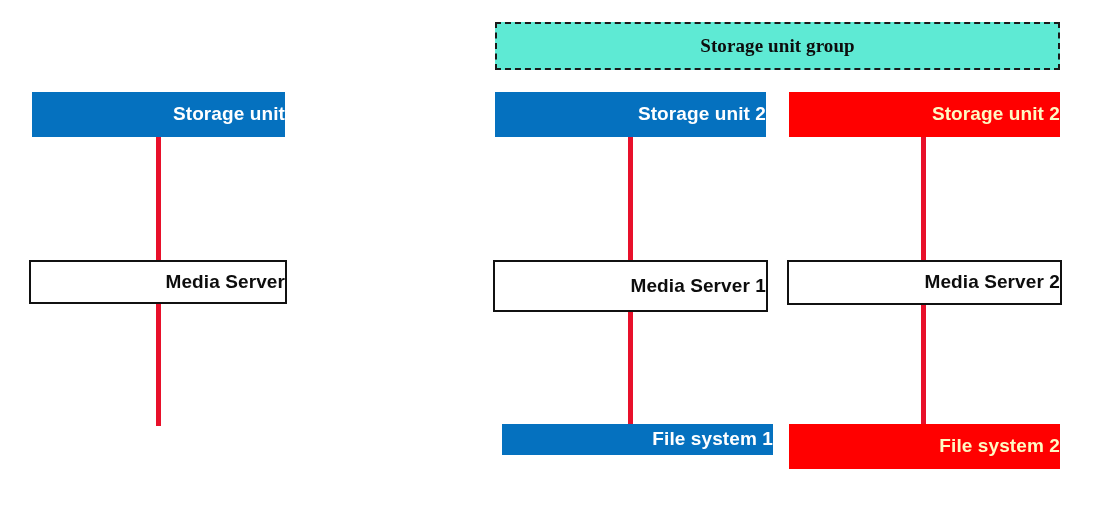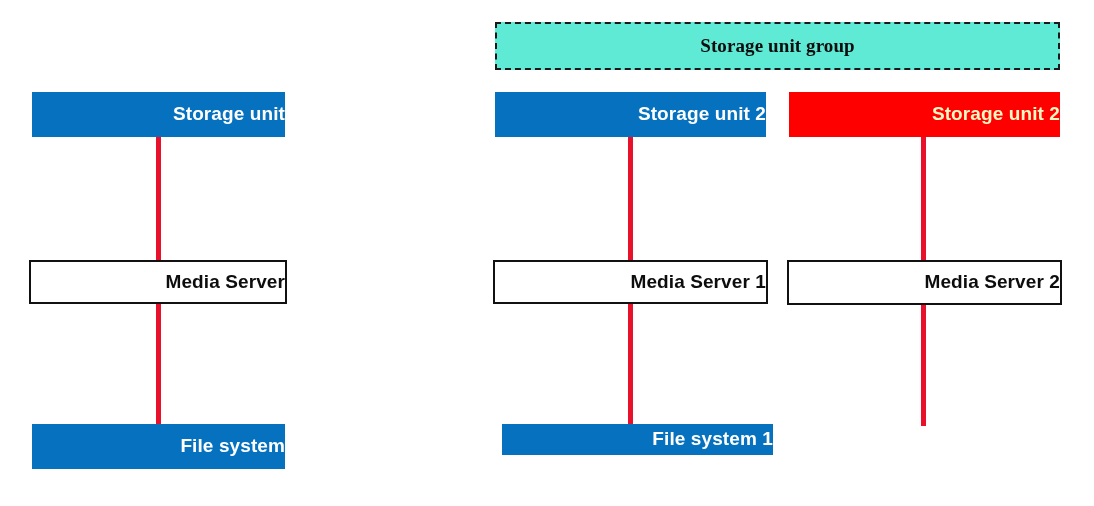--- a/index.html
+++ b/index.html
@@ -107,54 +107,54 @@
     <div class="connector" style="left:156px; top:302px; width:5px; height:124px;"></div>
 
     <div class="node box-blue" style="left:32px; top:92px; width:253px; height:45px;">
       <span class="node-label">Storage unit</span>
     </div>
 
     <div class="node box-white" style="left:29px; top:260px; width:258px; height:44px;padding-left:36px;">
       <span class="node-label">Media Server</span>
     </div>
 
-    <div class="node box-blue" style="left:32px; top:424px; width:253px; height:45px;">
-      <span class="node-label">File system</span>
-    </div>
 
   </div>
 
   <div class="diagram-panel">
 
     <div class="group-header" style="left:495px; top:22px; width:565px; height:48px;">
       <span class="node-label">Storage unit group</span>
     </div>
 
     <div class="connector" style="left:628px; top:137px; width:5px; height:124px;"></div>
     <div class="connector" style="left:628px; top:302px; width:5px; height:124px;"></div>
 
     <div class="connector" style="left:921px; top:137px; width:5px; height:124px;"></div>
     <div class="connector" style="left:921px; top:302px; width:5px; height:124px;"></div>
 
     <div class="node box-blue" style="left:495px; top:92px; width:271px; height:45px;">
       <span class="node-label">Storage unit 2</span>
     </div>
 
-    <div class="node box-white" style="left:493px; top:260px; width:275px; height:44px;">
+    <div class="node box-white" style="left:493px; top:260px; width:275px; height:52px;">
       <span class="node-label">Media Server 1</span>
     </div>
 
     <div class="node box-blue" style="left:502px; top:424px; width:271px; height:31px;">
       <span class="node-label">File system 1</span>
     </div>
 
     <div class="node box-red" style="left:789px; top:92px; width:271px; height:45px;">
       <span class="node-label">Storage unit 2</span>
     </div>
 
     <div class="node box-white" style="left:787px; top:260px; width:275px; height:45px;">
       <span class="node-label">Media Server 2</span>
     </div>
 
+    <div class="node box-red" style="left:789px; top:424px; width:271px; height:45px;">
+      <span class="node-label">File system 2</span>
+    </div>
 
   </div>
 
 </div>
 
 </body></html>

